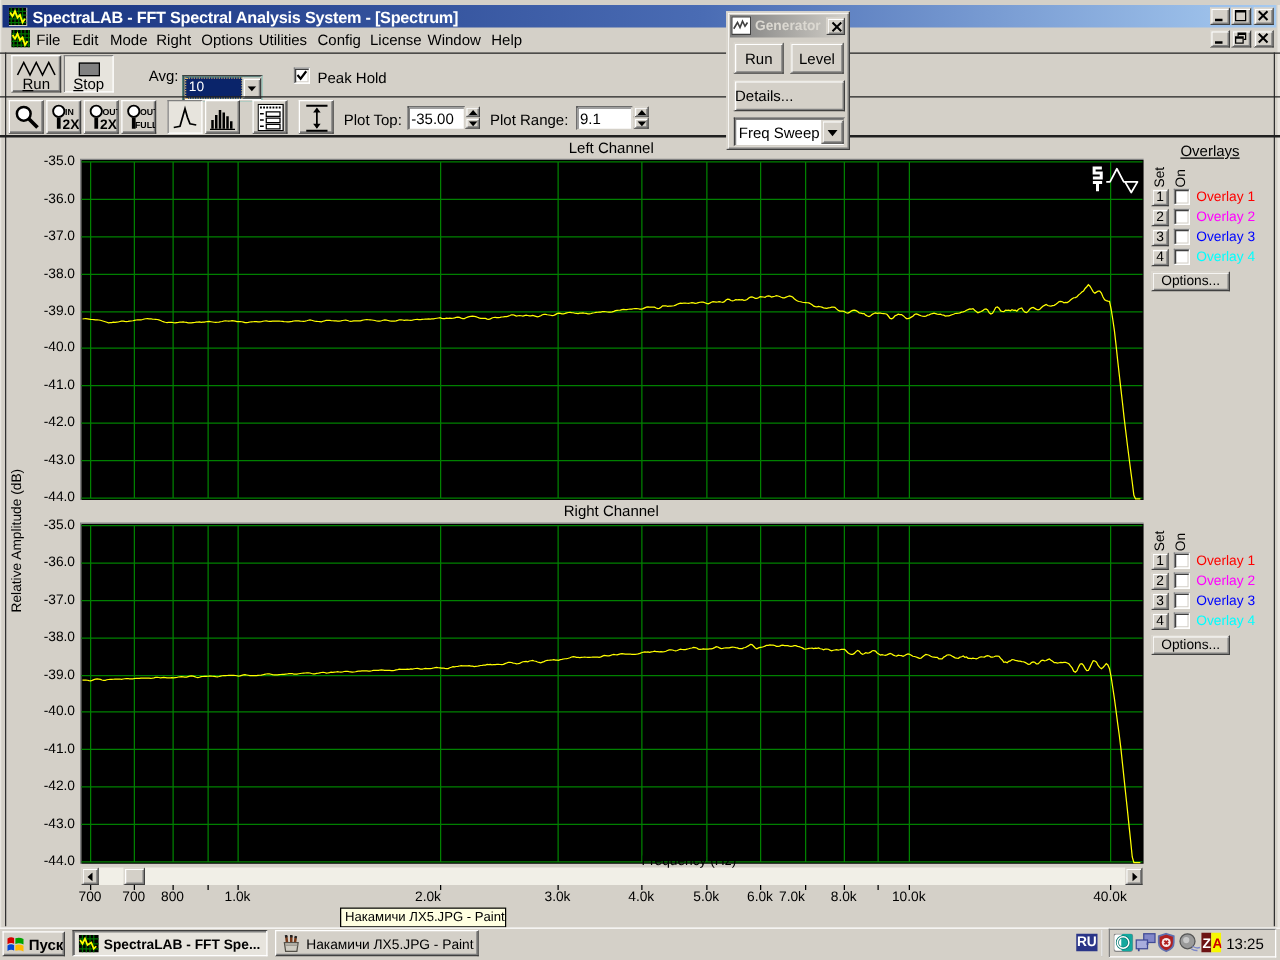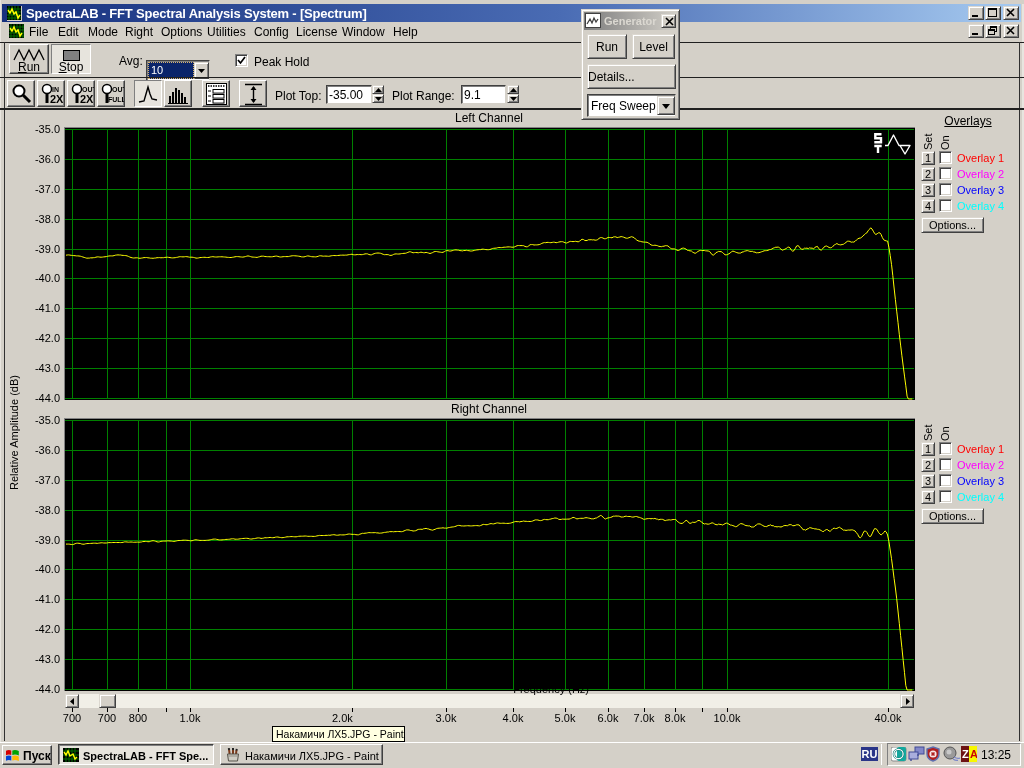--- a/index.html
+++ b/index.html
@@ -288,21 +288,21 @@
 <div class="abs" style="left:888px;top:708px;width:1px;height:4px;background:#000"></div>
 <div class="abs t11" style="left:52px;top:712px;width:40px;text-align:center">700</div>
 <div class="abs t11" style="left:87px;top:712px;width:40px;text-align:center">700</div>
 <div class="abs t11" style="left:118px;top:712px;width:40px;text-align:center">800</div>
 <div class="abs t11" style="left:170px;top:712px;width:40px;text-align:center">1.0k</div>
 <div class="abs t11" style="left:332px;top:712px;width:40px;text-align:left">2.0k</div>
 <div class="abs t11" style="left:426px;top:712px;width:40px;text-align:center">3.0k</div>
 <div class="abs t11" style="left:493px;top:712px;width:40px;text-align:center">4.0k</div>
 <div class="abs t11" style="left:545px;top:712px;width:40px;text-align:center">5.0k</div>
 <div class="abs t11" style="left:588px;top:712px;width:40px;text-align:center">6.0k</div>
-<div class="abs t11" style="left:624px;top:712px;width:40px;text-align:center">7.0k</div>
+<div class="abs t11" style="left:604px;top:712px;width:40px;text-align:right">7.0k</div>
 <div class="abs t11" style="left:655px;top:712px;width:40px;text-align:center">8.0k</div>
 <div class="abs t11" style="left:707px;top:712px;width:40px;text-align:center">10.0k</div>
 <div class="abs t11" style="left:868px;top:712px;width:40px;text-align:center">40.0k</div>
 <div class="abs t11" style="left:389px;top:683px;width:200px;text-align:right">Frequency (Hz)</div>
 <div class="abs t11" style="left:272px;top:726px;width:133px;height:16px;background:#ffffe1;border:1px solid #000;padding:2px 0 0 3px;white-space:nowrap;overflow:hidden;font-size:10.5px;line-height:11px">Накамичи ЛХ5.JPG - Paint</div>
 <div class="abs raised2" style="left:581px;top:9px;width:99px;height:111px">
  <div class="abs" style="left:2px;top:2px;width:93px;height:18px;background:linear-gradient(90deg,#7e7e7e,#d2cfc8)">
   <div class="abs" style="left:1px;top:1px;width:16px;height:15px;background:#fff;border:1px solid #404040">
    <svg width="14" height="13">
           <path d="M1,9 L4,4 L6,8 L8,3 L10,7 L12,4" fill="none" stroke="#404040" stroke-width="1.3"></path>

